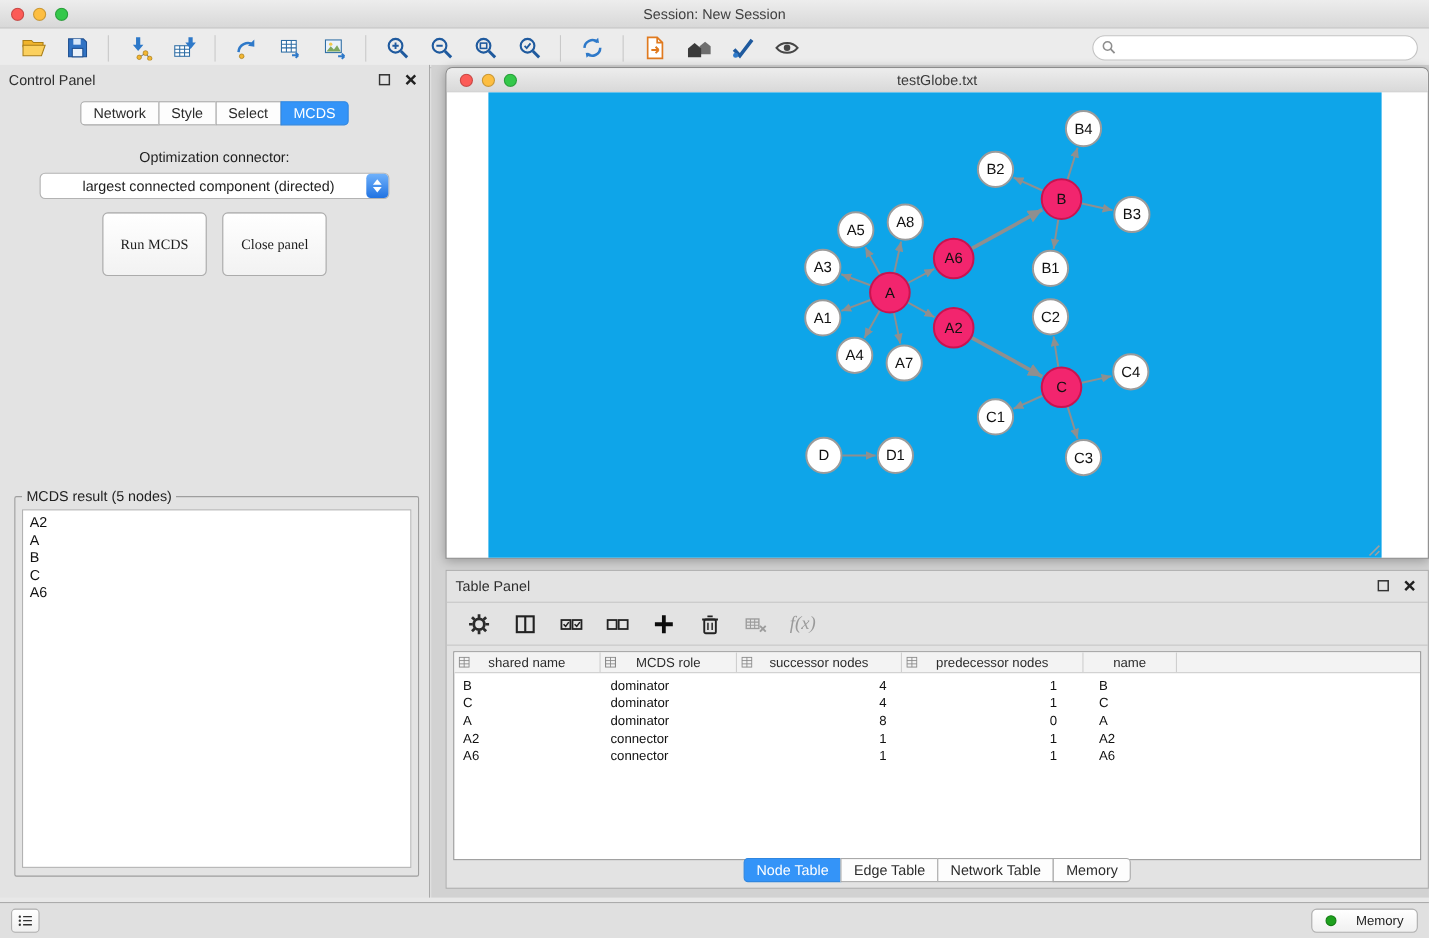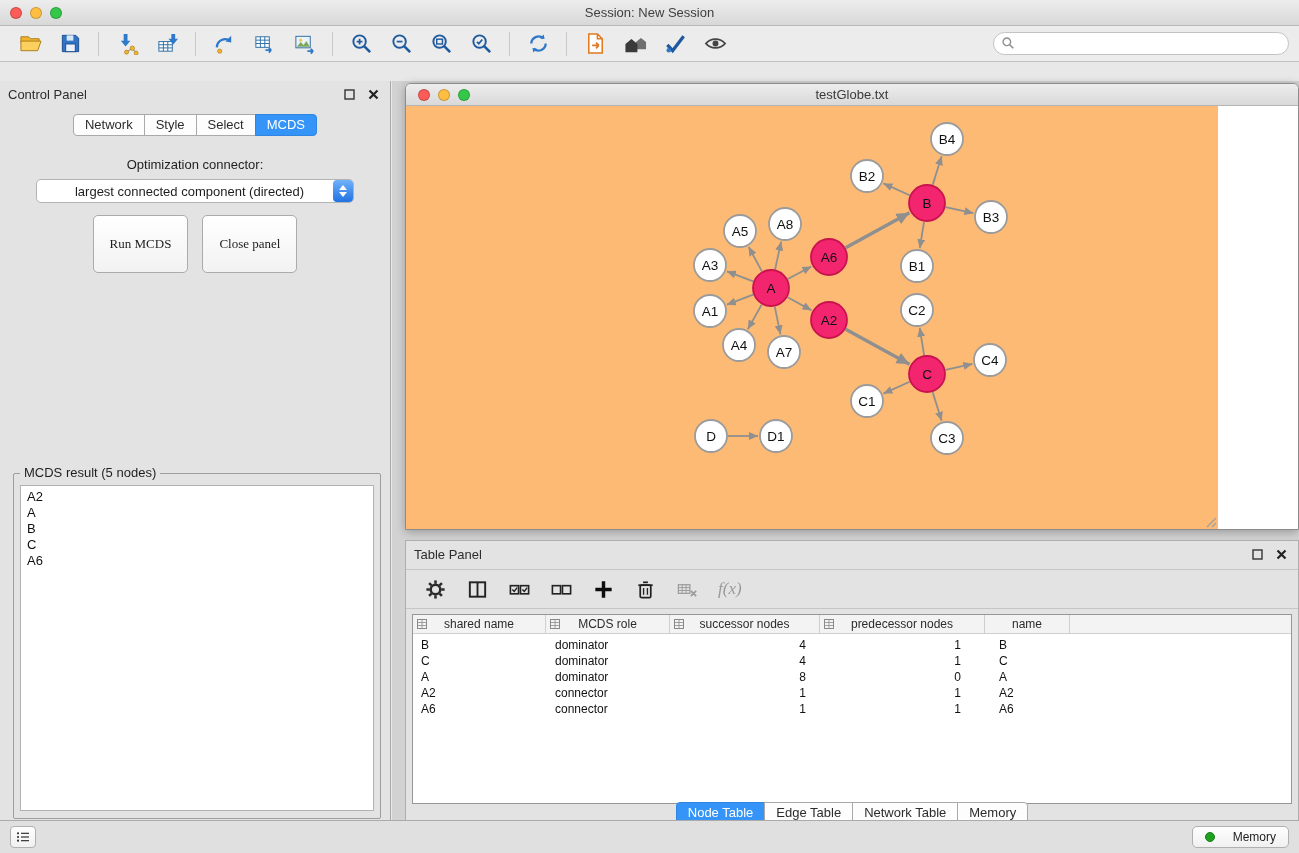--- a/index.html
+++ b/index.html
@@ -23,21 +23,21 @@
     justify-content:center; margin:0 5px; cursor:default; }
   .tbtn svg { width:23px; height:23px; }
   .tsep { width:1px; height:24px; background:#c9c9c9; margin:0 8px; }
   .spacer { flex:1; }
   .searchbox { position:relative; width:296px; height:23px; }
   .searchbox input { width:100%; height:100%; border:1px solid #c3c3c3; border-radius:12px;
     background:#fff; padding:0 10px 0 26px; font-size:12px; outline:none; }
   .searchbox .mag { position:absolute; left:8px; top:4px; }
 
   
-  .main { position:absolute; top:81px; left:0; right:0; height:757px; }
+  .main { position:absolute; top:59px; left:0; right:0; height:757px; }
   .control-panel { position:absolute; left:0; top:0; bottom:0; width:391px; background:#e3e3e3;
     border-right:1px solid #a9a9a9; }
   .right-area { position:absolute; left:392px; right:0; top:0; bottom:0; background:#d2d2d2; }
 
   
   .phead { height:26px; display:flex; align-items:center; padding:0 8px; }
   .phead .ptitle { font-size:13px; color:#2d2d2d; }
   .phead .hspace { flex:1; }
   .hicon { background:none; border:none; width:18px; height:18px; display:flex; align-items:center;
     justify-content:center; margin-left:6px; }
@@ -75,21 +75,21 @@
 
   
   .netwin { position:absolute; left:13px; top:2px; width:894px; height:447px;
     border:1px solid #8c8c8c; border-radius:6px 6px 0 0; background:#fff;
     box-shadow:0 2px 10px rgba(0,0,0,.28); }
   .netwin .wtitle { height:22px; border-radius:5px 5px 0 0;
     background:linear-gradient(#ededed,#d9d9d9); border-bottom:1px solid #b5b5b5;
     display:flex; align-items:center; justify-content:center; position:relative; }
   .netwin .wtitle .wtext { font-size:13px; color:#3a3a3a; }
   .netwin .lights { top:5px; left:12px; }
-  .netbody { position:relative; width:812px; height:423px; background:#fdba74; overflow:hidden; }
+  .netbody { position:relative; width:812px; height:423px; background:#0ea5e9; overflow:hidden;margin-left:38px; }
   .resize-grip { position:absolute; right:1px; bottom:1px; }
 
   
   .table-panel { position:absolute; left:13px; top:459px; width:894px; height:290px;
     background:#e3e3e3; border:1px solid #adadad; }
   .tp-toolbar { height:40px; margin-top:2px; border-top:1px solid #c6c6c6; border-bottom:1px solid #c6c6c6;
     display:flex; align-items:center; padding:0 8px; }
   .tp-toolbar .tbtn { margin:0 6px; }
   .fx { font-family:"Liberation Serif", serif; font-style:italic; font-size:17px; color:#9a9a9a; margin-left:10px; }
   .tablebox { position:absolute; left:6px; right:6px; top:73px; height:190px; background:#fff;

